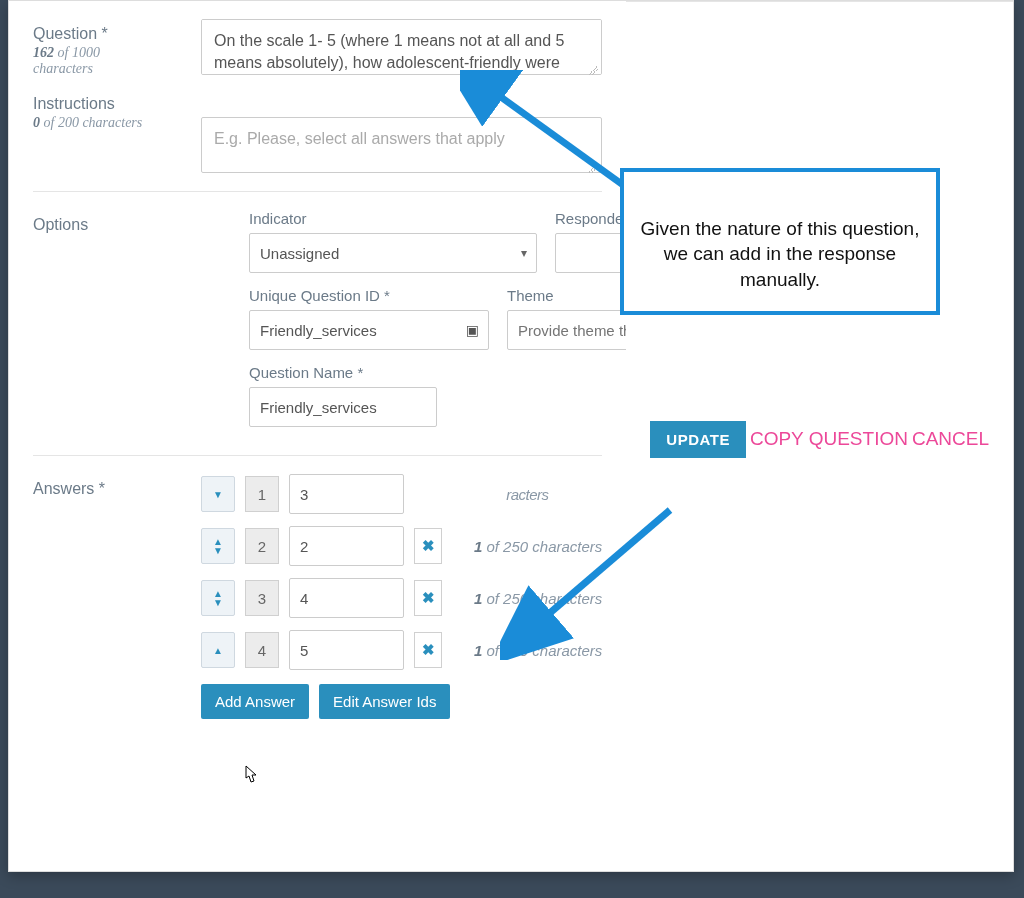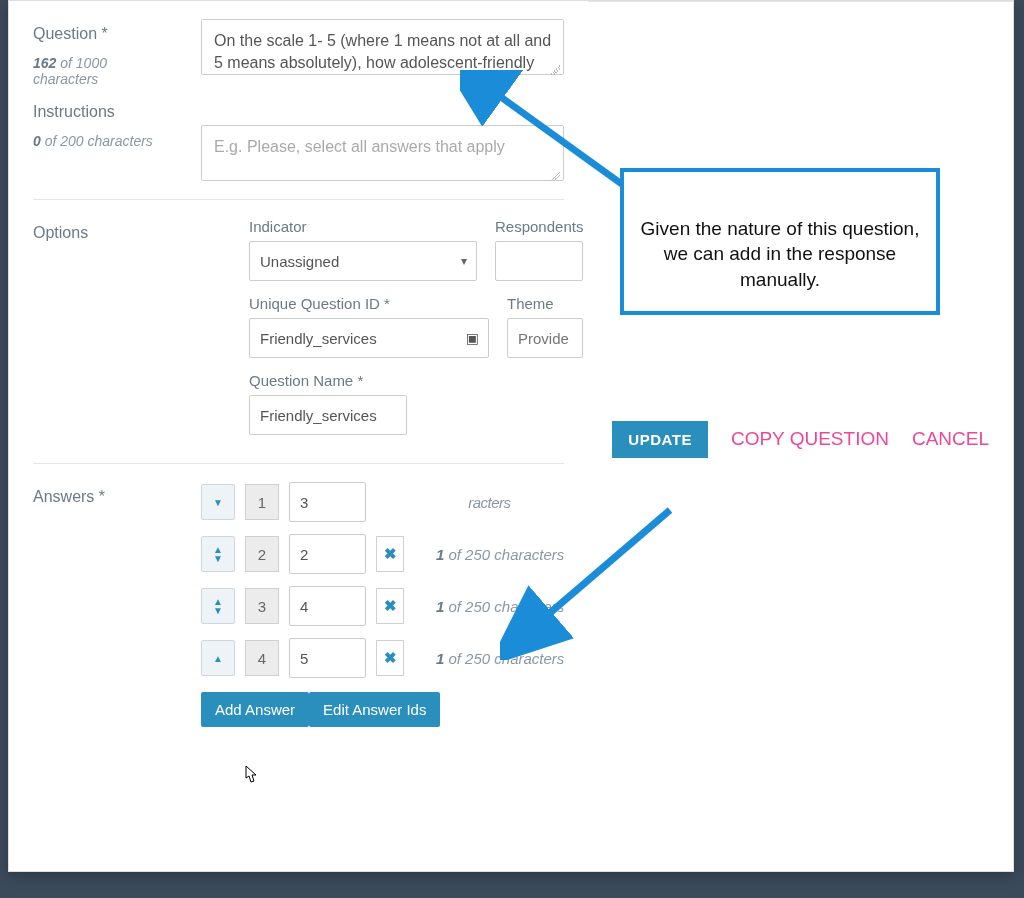--- a/index.html
+++ b/index.html
@@ -38,21 +38,22 @@
     width: 168px;
     flex: 0 0 168px;
     padding-top: 6px;
     font-size: 16px;
     color: #6b7a88;
   }
   .side-sub {
     font-size: 14px;
     font-style: italic;
     color: #8a98a6;
-    margin-top: 12px;
+    margin-top: 2px;
+    font-family: Liberation Serif, serif;
   }
   .side-sub b { font-weight: bold; font-style: italic; color: #6b7a88; }
   .content { flex: 1; }
   textarea.big {
     width: 100%;
     resize: none;
     border: 1px solid #ccc;
     border-radius: 2px;
     padding: 10px 12px;
     font-family: inherit;
@@ -93,21 +94,21 @@
     height: 40px;
     border: 1px solid #ccc;
     border-radius: 2px;
     padding: 0 10px;
     font-size: 15px;
     color: #555;
     font-family: inherit;
     background: #fff;
   }
   select { appearance: none; background: #fff; padding-right: 28px; }
-  .select-wrap { position: relative; width: 228px; }
+  .select-wrap { position: relative; width: 288px; }
   .select-wrap .caret {
     position: absolute;
     right: 10px; top: 50%;
     transform: translateY(-50%);
     pointer-events: none;
     color: #666;
     font-size: 12px;
   }
   .uid-wrap { position: relative; width: 240px; }
   .uid-wrap .save-icon {
@@ -175,26 +176,26 @@
     display: inline-block;
     background: #2a8fbd;
     color: #fff;
     border: none;
     padding: 9px 14px;
     font-size: 15px;
     border-radius: 2px;
     cursor: pointer;
     font-family: inherit;
   }
-  .btn-row { margin-top: 14px; display: flex; }
+  .btn-row { margin-top: 14px; display: flex; gap: 10px; }
   .modal-footer {
     border-top: 1px solid #e5e5e5;
     padding: 16px 24px 11px 24px;
     display: flex;
-    gap: 23px;
+    gap: 4px;
     align-items: center;
   }
   .footer-link {
     color: #ec4899;
     font-size: 19px;
     cursor: pointer;
     background: none;
     border: none;
     font-family: inherit;
   }

